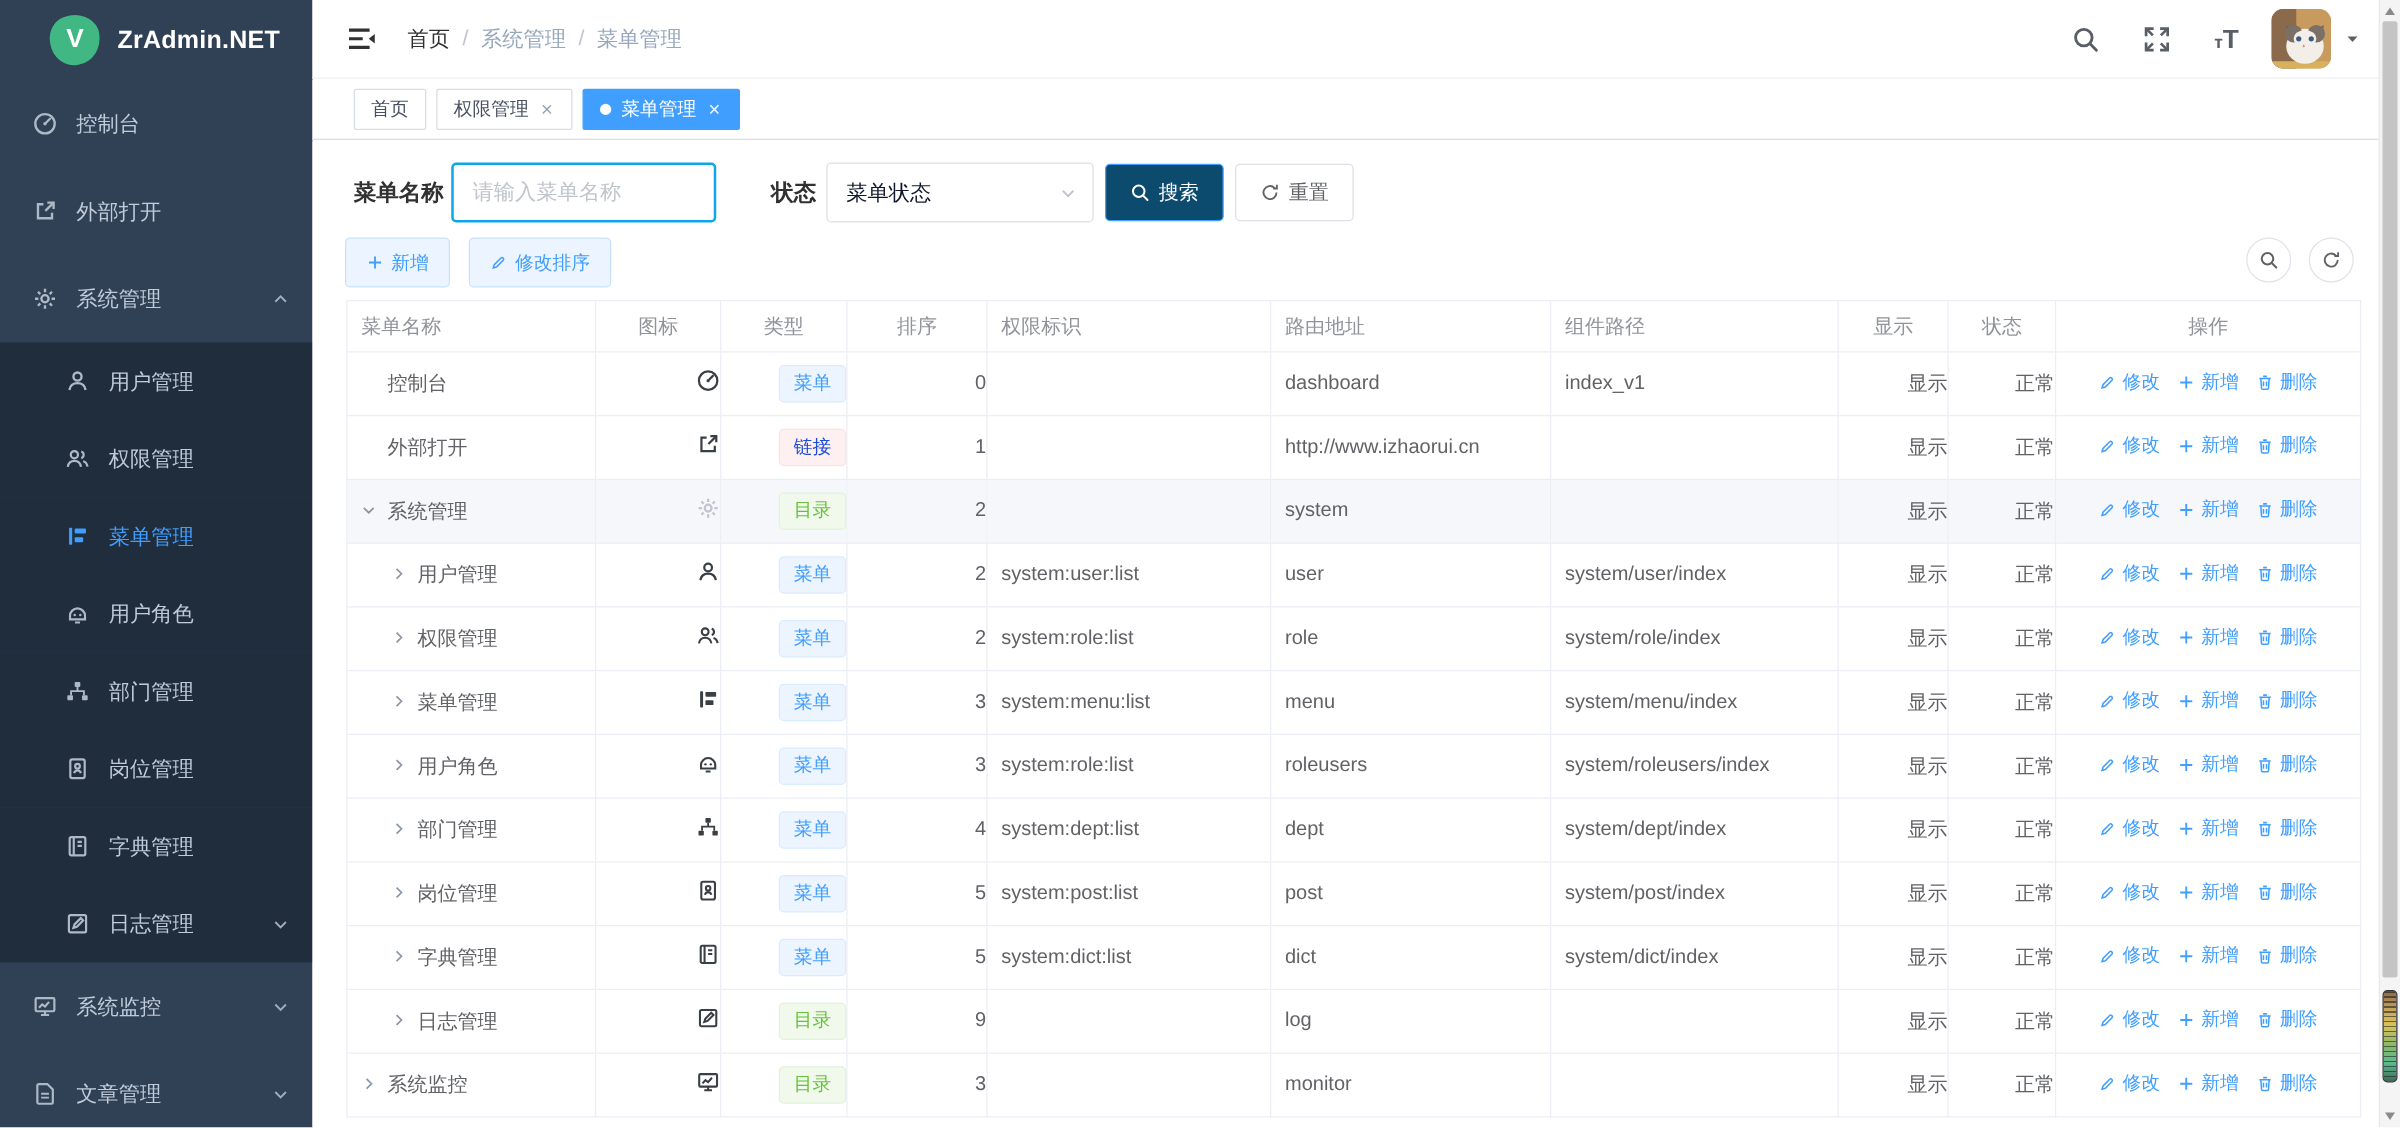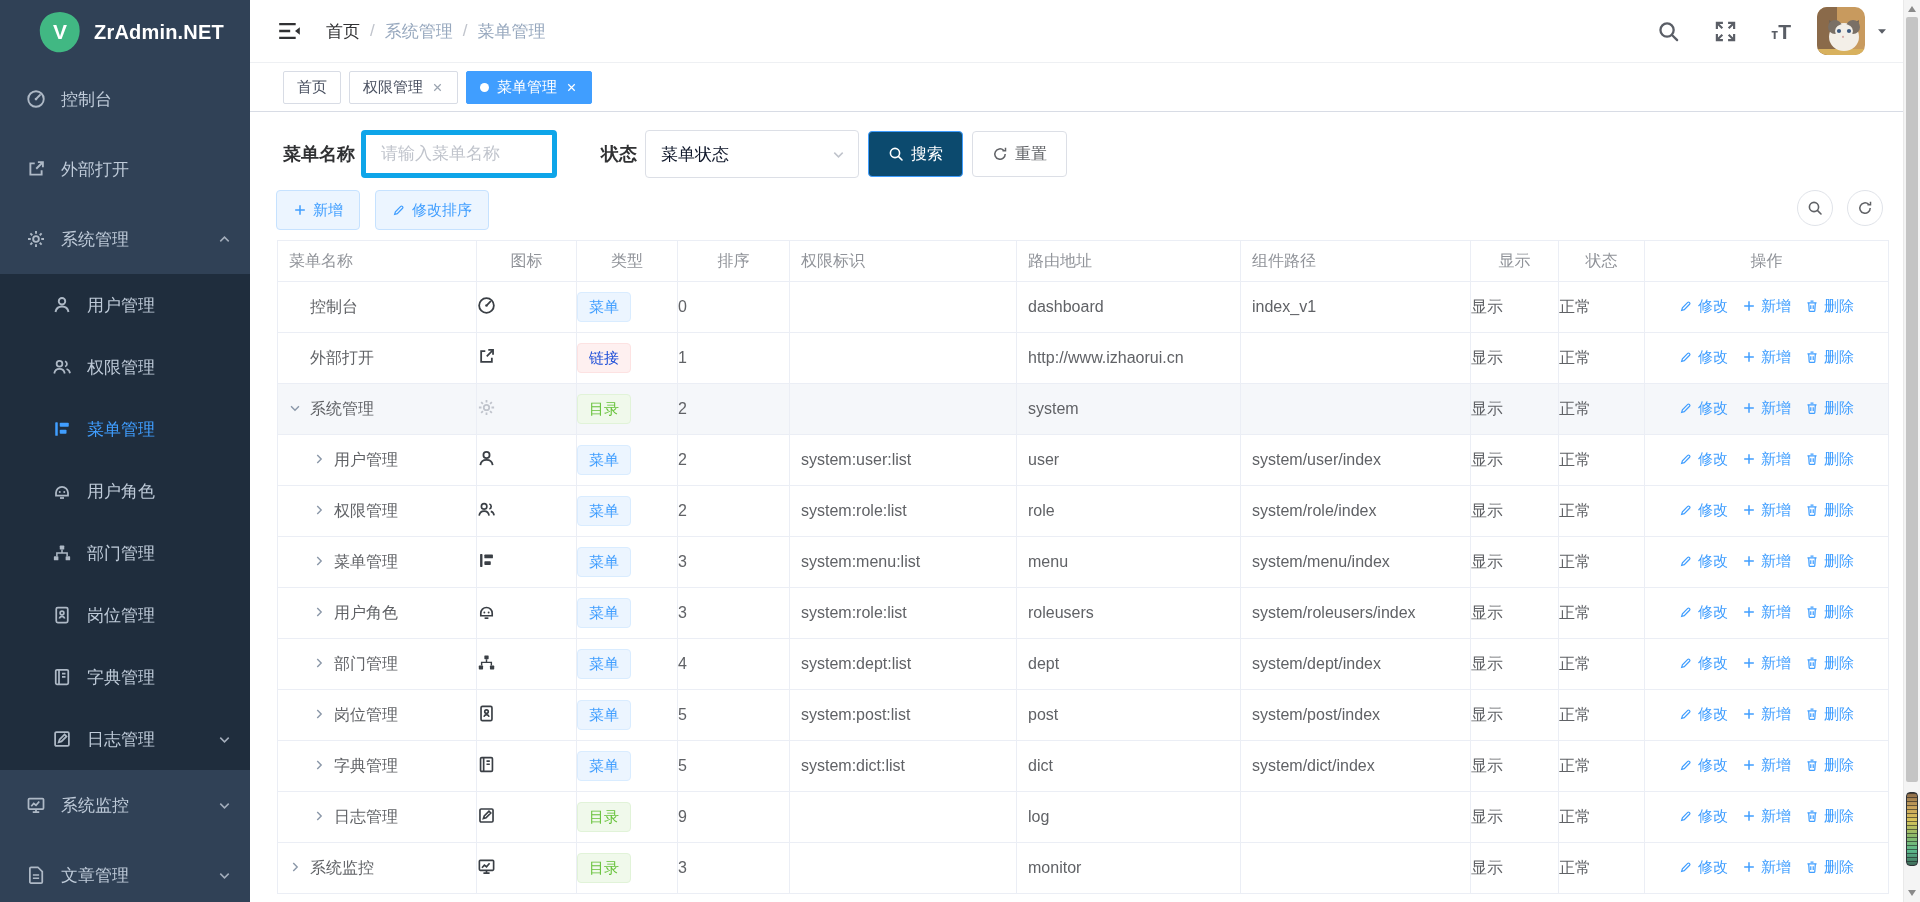--- a/index.html
+++ b/index.html
@@ -44,21 +44,21 @@
        border:1px solid #d8dce5;border-radius:2px;font-size:15px;color:#495060;background:#fff;cursor:pointer;}
   .tab .dot{width:9px;height:9px;border-radius:50%;background:#fff;}
   .tab .tab-close{width:13px;height:13px;color:#9aa3af;}
   .tab.active{background:#409eff;border-color:#409eff;color:#fff;}
   .tab.active .tab-close{color:#fff;}
 
   
   .content{position:absolute;left:250px;top:113px;width:1653px;height:789px;background:#fff;}
   .filter{position:absolute;left:33px;top:16px;height:50px;display:flex;align-items:center;}
   .f-label{font-size:18px;font-weight:700;color:#303133;white-space:nowrap;}
-  .f-input{margin-left:6px;width:196px;height:48px;box-sizing:border-box;border:5px solid #0ea5e9;border-radius:4px;
+  .f-input{margin-left:6px;width:212px;height:48px;box-sizing:border-box;border:2px solid #0ea5e9;border-radius:4px;
            padding:0 15px;font-size:17px;color:#606266;font-family:inherit;outline:none;}
   .f-input::placeholder{color:#c0c4cc;}
   .f-label2{margin-left:44px;}
   .f-select{margin-left:8px;width:214px;height:48px;box-sizing:border-box;border:1px solid #dcdfe6;border-radius:4px;
             display:flex;align-items:center;padding:0 12px 0 15px;cursor:pointer;}
   .f-select .sel-placeholder{font-size:17px;color:#0f172a;flex:1;}
   .f-select .sel-arrow{width:15px;height:15px;color:#c0c4cc;}
   .btn{height:46px;box-sizing:border-box;border-radius:4px;display:inline-flex;align-items:center;justify-content:center;
        gap:7px;font-size:16px;cursor:pointer;border:1px solid #dcdfe6;background:#fff;color:#606266;padding:0 19px;font-family:inherit;}
   .btn .b-icon{width:16px;height:16px;}
@@ -73,21 +73,21 @@
   .circle-btn .b-icon{width:16px;height:16px;}
   .circle-search{left:1547px;}
   .circle-refresh{left:1597px;}
 
   
   .grid{position:absolute;left:27px;top:127px;width:1611px;border-collapse:collapse;table-layout:fixed;font-size:16px;}
   .grid th,.grid td{border:1px solid #ebeef5;padding:0;overflow:hidden;white-space:nowrap;text-overflow:ellipsis;}
   .grid th{height:40px;color:#909399;font-weight:400;background:#fff;}
   .grid td{height:50px;color:#606266;}
   .c-left,th.h-left{text-align:left;padding-left:11px !important;padding-right:8px !important;}
-  .c-center{text-align:left;}
+  .c-center{text-align:right;}
   .c-name{padding-left:10px !important;}
   .tr-highlight td{background:#f5f7fa;}
   .tree-arrow{display:inline-block;width:22px;height:14px;vertical-align:-1px;color:#8a97a8;}
   .tree-arrow svg{width:14px;height:14px;}
   .indent1 .tree-arrow{margin-left:24px;}
   .cell-icon{display:inline-block;width:19px;height:19px;color:#3a3f45;}
   .cell-icon.muted{color:#c0c4cc;}
   .tag{display:inline-block;height:30px;line-height:28px;box-sizing:border-box;padding:0 11px;border-radius:4px;
        font-size:15px;border:1px solid transparent;}
   .tag.primary{color:#409eff;background:#ecf5ff;border-color:#d9ecff;}

